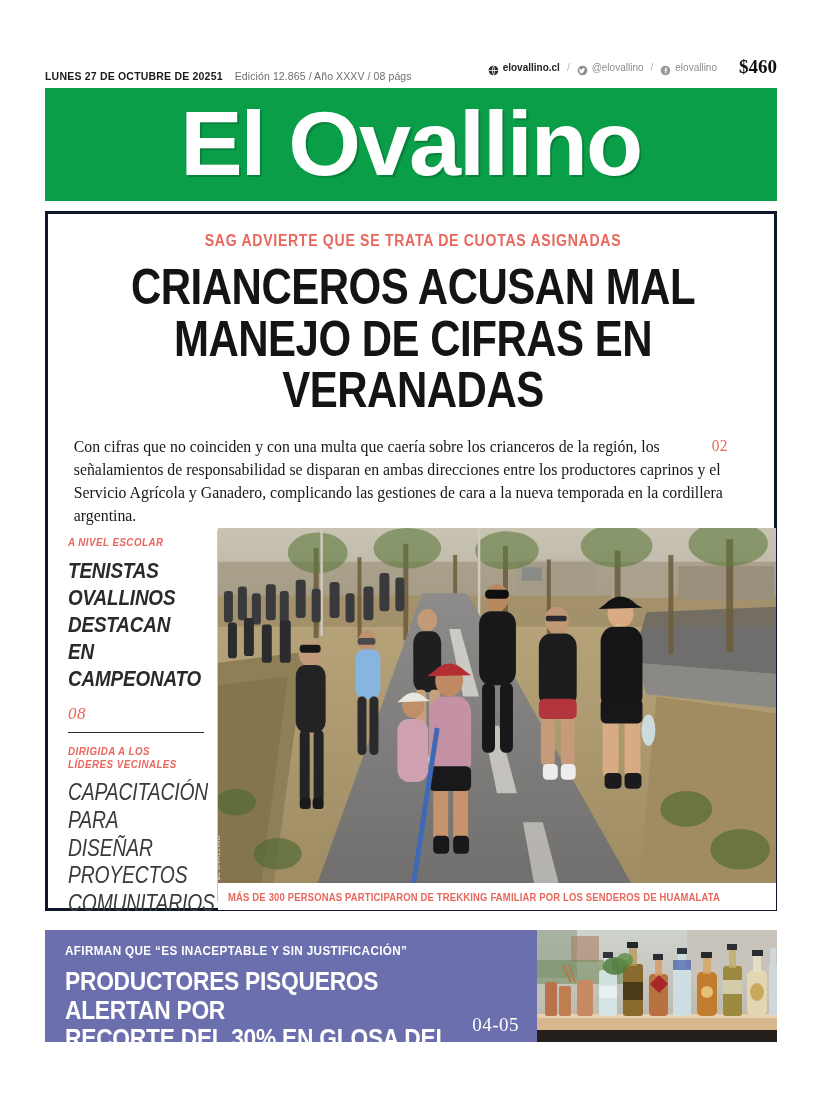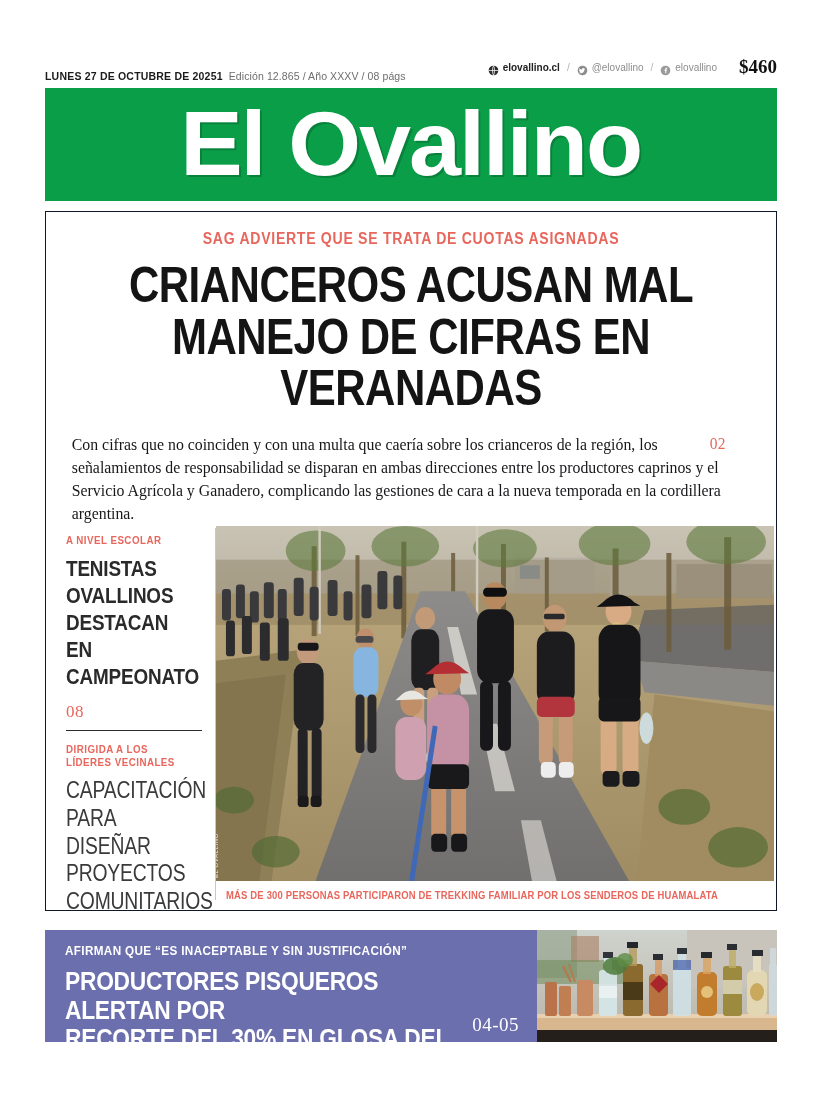--- a/index.html
+++ b/index.html
@@ -13,21 +13,21 @@
   }
 
   
   .topbar{
     position:absolute; left:0; top:0; width:822px; height:88px;
   }
   .topbar-inner{
     position:absolute; left:45px; top:56px; right:45px; height:22px;
     display:flex; align-items:center; justify-content:space-between;
   }
-  .dateline{ display:flex; align-items:baseline; gap:6px; white-space:nowrap; }
+  .dateline{ display:flex; align-items:baseline; gap:12px; white-space:nowrap; }
   .dateline .d-bold{
     font-family:"Liberation Sans", sans-serif;
     font-weight:bold; font-size:10.5px; letter-spacing:.2px; color:#1b1b1b;
   }
   .dateline .d-light{
     font-family:"Liberation Sans", sans-serif;
     font-weight:400; font-size:10.5px; color:#6d6d6d; letter-spacing:.1px;margin-top:18px;
   }
   .social{ display:flex; align-items:center; gap:6px; white-space:nowrap; }
   .social .sep{ color:#b5b5b5; font-size:10px; padding:0 1px; }
@@ -54,21 +54,21 @@
     color:#ffffff;
     letter-spacing:-2px;
     transform:scaleX(1.04);
     text-shadow:2px 2px 0 rgba(0,0,0,.18);
     white-space:nowrap;
   }
 
   
   .frame{
     position:absolute; left:45px; top:211px; width:732px; height:700px;
-    border:1px solid #0f172a;
+    border:3px solid #0f172a;
     background:#fff;
   }
 
   
   .lead{ position:absolute; left:0; top:0; width:730px; padding:18px 20px 0 20px; }
   .kicker-main{
     text-align:center;
     color:#e8665c;
     font-family:"Liberation Sans", sans-serif;
     font-weight:bold;
@@ -114,21 +114,21 @@
     position:absolute; left:0; top:312px; width:730px; height:386px;
     display:flex;
   }
   .col-left{
     width:170px; padding:8px 14px 0 20px; position:relative;
   }
   .col-left:after{
     content:""; position:absolute; right:0; top:4px; bottom:10px;
     width:1px; background:#c9c9c9;
   }
-  .brief{ padding-top:2px; }
+  .brief{ padding-top:2px;font-style:italic; }
   .brief .b-kicker{
     color:#e8665c;
     font-family:"Liberation Sans", sans-serif;
     font-weight:bold;
     font-size:10.5px;
     letter-spacing:.5px;
     line-height:1.25;
     transform:scaleX(.93);
     transform-origin:left center;
   }

